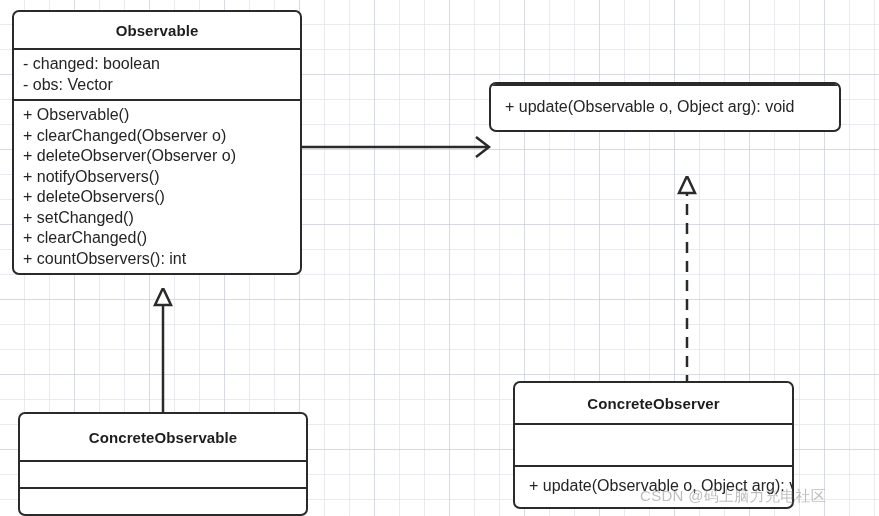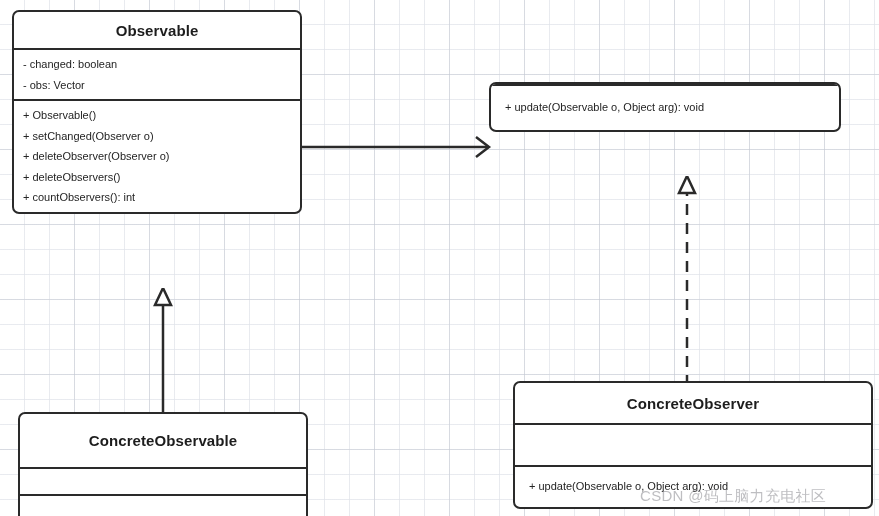--- a/index.html
+++ b/index.html
@@ -56,44 +56,44 @@
     align-items: center;
     justify-content: center;
   }
   .uml-compartment {
     box-sizing: border-box;
     width: 100%;
     border-top: 2px solid #2a2a2a;
     padding: 4px 0 4px 0;
   }
   .uml-row {
-    font-size: 11px;
+    font-size: 16px;
     color: #242424;
     line-height: 20.5px;
     padding-left: 9px;
     white-space: nowrap;
   }
   .empty-compartment {
     padding: 0;
   }
 
   
   #class-observable        { left: 12px;  top: 10px;  width: 290px; }
   #class-observable .uml-title { height: 36px; }
 
   #class-observer          { left: 489px; top: 82px;  width: 352px; }
   #class-observer .uml-title { height: 37px; }
   #class-observer .uml-compartment { padding: 11px 0 12px 0; }
   #class-observer .uml-row { padding-left: 14px; }
 
   #class-concrete-observable { left: 18px;  top: 412px; width: 290px; }
-  #class-concrete-observable .uml-title { height: 53px; }
+  #class-concrete-observable .uml-title { height: 46px; }
   #class-concrete-observable .uml-compartment { height: 27px; }
 
-  #class-concrete-observer { left: 513px; top: 381px; width: 360px; }
+  #class-concrete-observer { left: 513px; top: 381px; width: 281px; }
   #class-concrete-observer .uml-title { height: 40px; }
   #class-concrete-observer .c-empty { height: 42px; }
   #class-concrete-observer .c-ops { padding: 9px 0 10px 0; }
   #class-concrete-observer .uml-row { padding-left: 14px; }
 
   
   .connector { position: absolute; z-index: 2; }
 
   
   #assoc-observable-observer {
@@ -140,23 +140,26 @@
 <div id="canvas">
 
   <div class="uml-class" id="class-observable">
     <div class="uml-title">Observable</div>
     <div class="uml-compartment">
       <div class="uml-row">- changed: boolean</div>
       <div class="uml-row">- obs: Vector</div>
     </div>
     <div class="uml-compartment">
       <div class="uml-row">+ Observable()</div>
-      <div class="uml-row">+ setChanged(Observer o)</div>
+      <div class="uml-row">+ clearChanged(Observer o)</div>
       <div class="uml-row">+ deleteObserver(Observer o)</div>
+      <div class="uml-row">+ notifyObservers()</div>
       <div class="uml-row">+ deleteObservers()</div>
+      <div class="uml-row">+ setChanged()</div>
+      <div class="uml-row">+ clearChanged()</div>
       <div class="uml-row">+ countObservers(): int</div>
     </div>
   </div>
 
   <div class="uml-class" id="class-observer">
     <div class="uml-compartment">
       <div class="uml-row">+ update(Observable o, Object arg): void</div>
     </div>
   </div>
 

